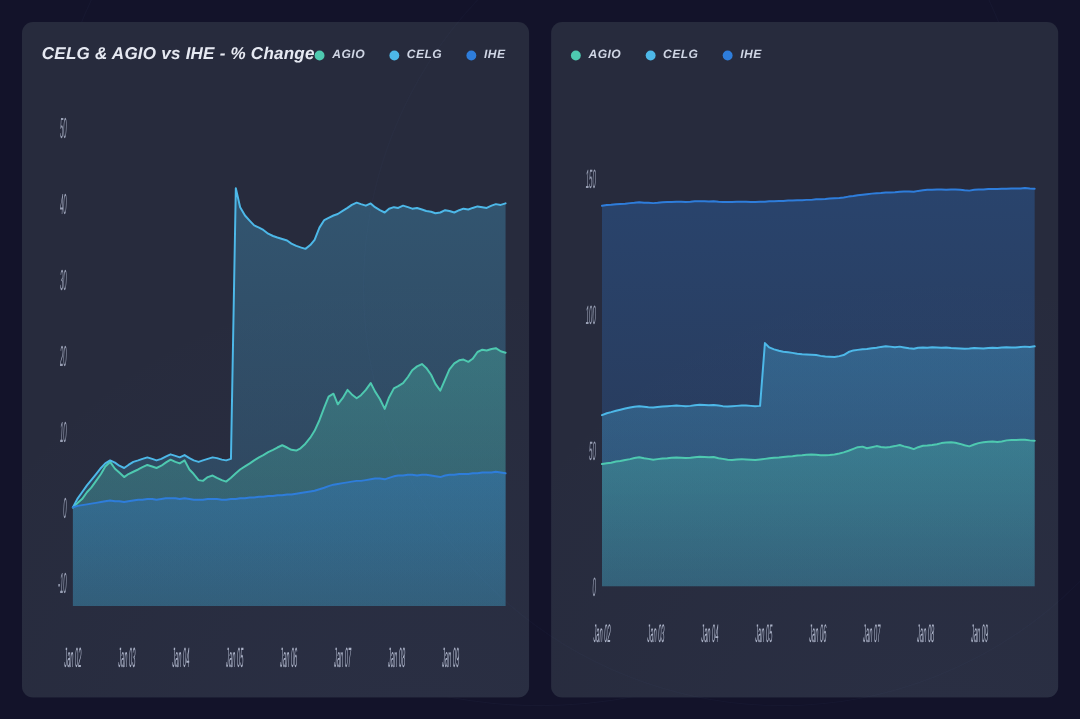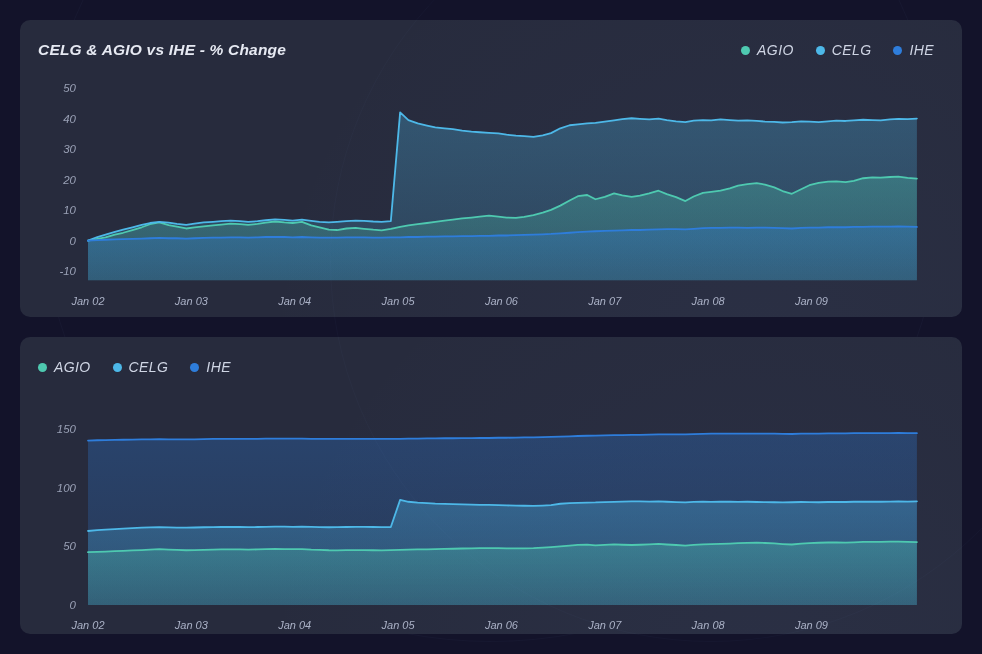--- a/index.html
+++ b/index.html
@@ -8,21 +8,21 @@
     width: 982px; height: 654px;
     background: #13132a;
     font-family: "Liberation Sans", sans-serif;
     overflow: hidden;
   }
   #app {
     width: 982px; height: 654px;
     background: #13132a;
     padding: 20px;
     display: flex;
-    flex-direction: column;
+    flex-direction: row;
     gap: 20px;
     position: relative;
   }
   
   #app::before {
     content: "";
     position: absolute;
     left: 40px; top: -260px;
     width: 900px; height: 900px;
     border-radius: 50%;
@@ -80,30 +80,31 @@
     gap: 7px;
     cursor: pointer;
   }
   .legend-dot {
     width: 9px; height: 9px;
     border-radius: 50%;
     display: block;
     flex: 0 0 auto;
   }
   .legend-label {
-    font-size: 14px;
-    font-weight: normal;
+    font-size: 11px;
+    font-weight: bold;
     font-style: italic;
     color: #cfd5e4;
     letter-spacing: 0.4px;
   }
   .plot-wrap {
     position: relative;
     flex: 1 1 auto;
     width: 100%;
+    padding-left: 14px;
   }
   .plot-svg { display: block; width: 100%; height: 100%; }
   .tick-text {
     font-family: "Liberation Sans", sans-serif;
     font-size: 11.5px;
     font-style: italic;
     fill: #99a0b5;
   }
   .xtick-text {
     font-family: "Liberation Sans", sans-serif;

